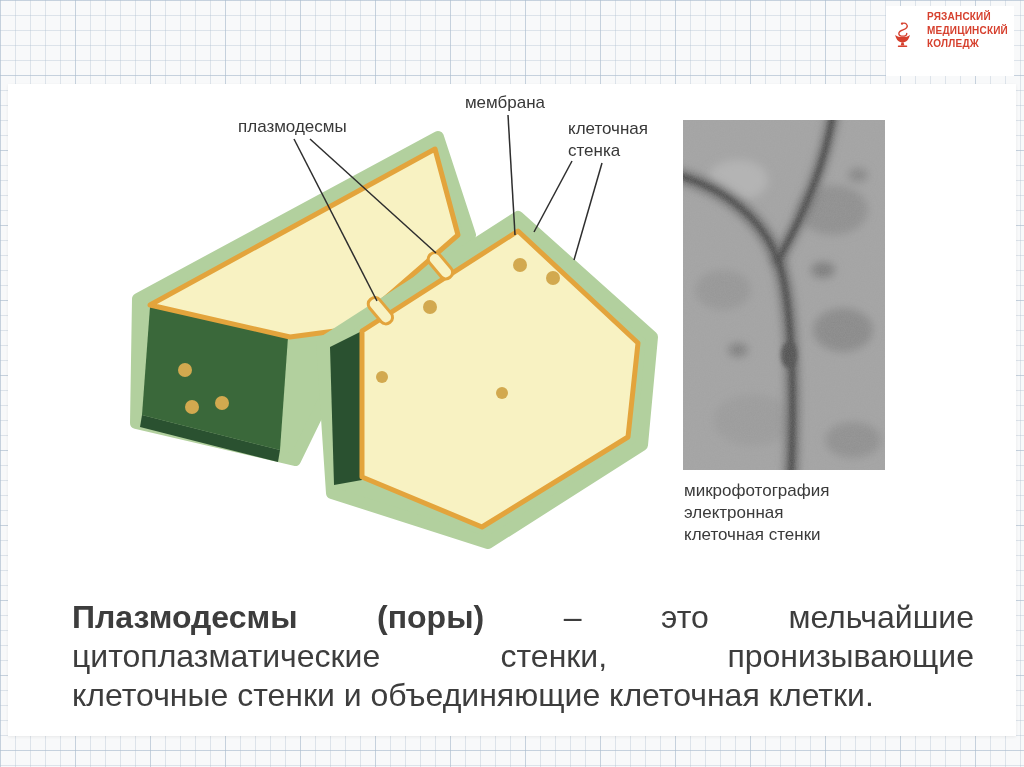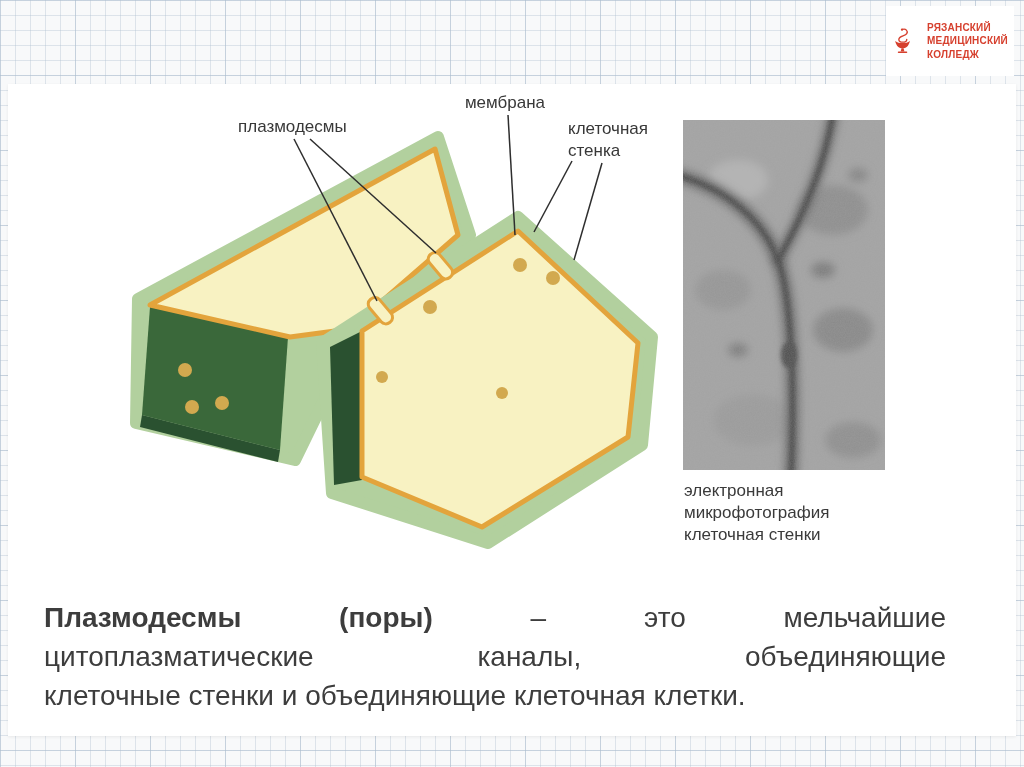--- a/index.html
+++ b/index.html
@@ -16,41 +16,41 @@
     background-size:15px 15px,15px 15px,75px 75px,75px 75px;
   }
 
   .panel {
     position:absolute; left:8px; right:8px; top:84px; height:652px;
     background:#ffffff; box-shadow:0 1px 3px rgba(0,0,0,.07);
   }
 
   .logo-card {
     position:absolute; right:10px; top:6px; width:128px; height:70px;
-    background:#ffffff; display:flex; align-items:center; gap:14px; padding:4px 6px;
+    background:#ffffff; display:flex; gap:14px; padding:4px 6px;
   }
   .logo-text { font-size:10px; font-weight:bold; color:#d6402e; line-height:1.35; letter-spacing:.2px; }
   .logo-text div { white-space:nowrap; }
 
   .diagram-svg { position:absolute; left:50px; top:85px; }
   .diagram-svg text {
     font-family:"Liberation Sans","DejaVu Sans",sans-serif;
     font-size:17px; fill:#383838;
   }
 
   .micrograph-svg { position:absolute; left:683px; top:120px; }
 
   .micrograph-caption {
     position:absolute; left:684px; top:480px;
     font-size:17px; line-height:22px; color:#3a3a3a;
   }
 
   .definition {
-    position:absolute; left:44px; top:598px; width:902px;
-    font-size:28px; line-height:39px; color:#3d3d3d;
+    position:absolute; left:72px; top:598px; width:902px;
+    font-size:32px; line-height:39px; color:#3d3d3d;
   }
   .definition .justify-full { text-align:justify; text-align-last:justify; }
   .definition .bold { font-weight:700; }
 </style>
 </head>
 <body>
 
 <div class="slide">
 
   <div class="panel"></div>
@@ -145,24 +145,24 @@
       <path d="M -6,55 C 45,70 80,100 95,140 C 108,175 112,260 108,356" stroke="#6a6a6a" stroke-width="14" filter="url(#soft4)"></path>
       <path d="M 95,140 C 115,105 140,55 150,-6" stroke="#6a6a6a" stroke-width="12" filter="url(#soft4)"></path>
       <path d="M -6,55 C 45,70 80,100 95,140 C 108,175 112,260 108,356" stroke="#454545" stroke-width="5" filter="url(#soft2)"></path>
       <path d="M 95,140 C 115,105 140,55 150,-6" stroke="#454545" stroke-width="5" filter="url(#soft2)"></path>
     </g>
     <ellipse cx="106" cy="235" rx="8" ry="13" fill="#4d4d4d" filter="url(#soft2)"></ellipse>
     <rect width="202" height="350" filter="url(#grain)"></rect>
   </svg>
 
   <div class="micrograph-caption">
+    <div>микрофотография</div>
     <div>электронная</div>
-    <div>микрофотография</div>
     <div>клеточная стенки</div>
   </div>
 
   <div class="definition">
     <div class="justify-full"><span class="bold">Плазмодесмы (поры)</span><span> – это мельчайшие</span></div>
-    <div class="justify-full">цитоплазматические каналы, объединяющие</div>
+    <div class="justify-full">цитоплазматические стенки, пронизывающие</div>
     <div>клеточные стенки и объединяющие клеточная клетки.</div>
   </div>
 
 </div>
 
 </body></html>

